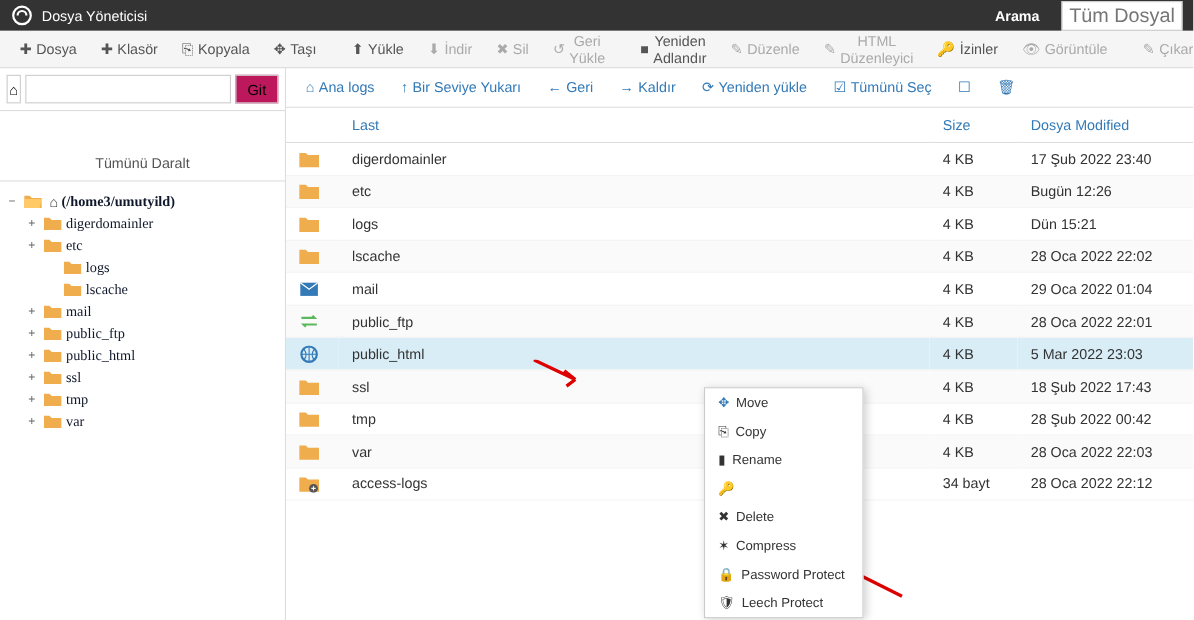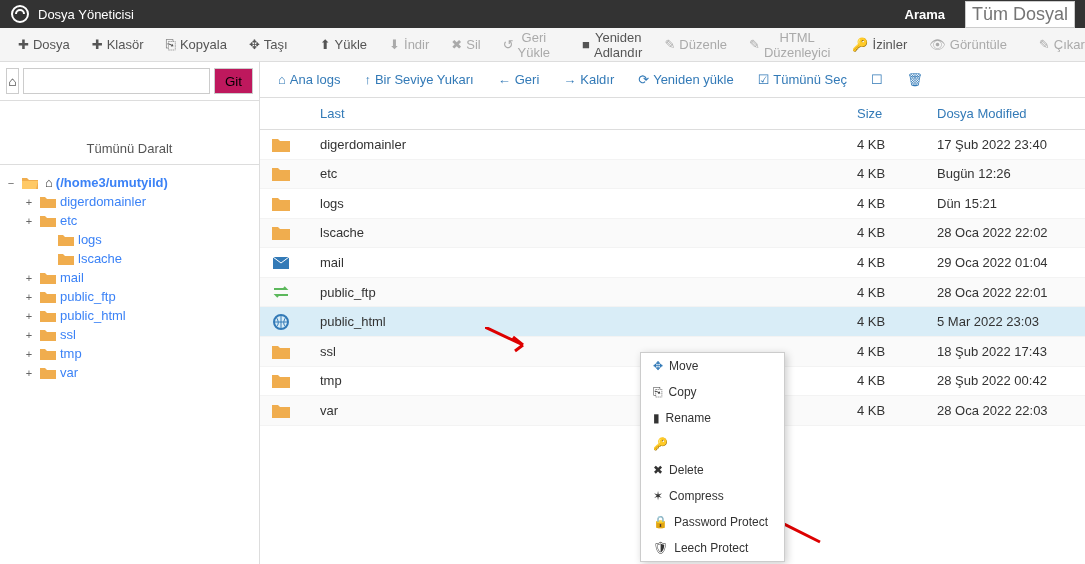--- a/index.html
+++ b/index.html
@@ -21,21 +21,21 @@
 .path-bar { display: flex; padding: 6px; gap: 4px; border-bottom: 1px solid #ddd; }
 .home-btn { border: 1px solid #ccc; background: #fff; width: 30px; height: 26px; display: flex; align-items: center; justify-content: center; cursor: pointer; }
 .path-input { flex: 1; border: 1px solid #ccc; padding: 4px; height: 26px; }
 .go-btn { border: 1px solid #ccc; background: #be185d; padding: 0 10px; height: 26px; cursor: pointer; }
 .collapse-all { text-align: center; padding: 8px; border-bottom: 1px solid #ddd; cursor: pointer; color: #555; margin-top: 32px; }
 
 .tree { padding: 8px 4px; overflow-y: auto; }
 .tree-node { display: flex; align-items: center; padding: 2px 0; cursor: pointer; }
 .tree-toggle { width: 14px; text-align: center; color: #666; font-size: 11px; }
 .tree-folder { width: 16px; height: 14px; margin: 0 4px; }
-.tree-label { color: #3b82f6; }
+.tree-label { color: #0f172a; font-family: Liberation Serif, serif; }
 .tree-children { padding-left: 18px; }
 
 .content { flex: 1; display: flex; flex-direction: column; position: relative; }
 .action-bar { height: 36px; border-bottom: 1px solid #ddd; display: flex; align-items: center; padding: 0 8px; gap: 4px; }
 .action-btn { background: transparent; border: none; padding: 6px 10px; font-size: 13px; color: #337ab7; cursor: pointer; display: flex; align-items: center; gap: 4px; }
 
 .table-wrap { flex: 1; overflow: auto; position: relative; }
 table { width: 100%; border-collapse: collapse; }
 th { text-align: left; padding: 8px 12px; color: #337ab7; font-weight: normal; border-bottom: 1px solid #ddd; background: #fff; }
 td { padding: 6px 12px; border-bottom: 1px solid #f3f3f3; }
@@ -348,20 +348,30 @@
               <td>28 Şub 2022 00:42</td>
             </tr>
             <tr class="row odd">
               <td><svg class="file-icon" viewBox="0 0 18 16">
                   <path d="M0 2h6l2 2h10v11H0z" fill="#f0ad4e"></path>
                 </svg></td>
               <td>var</td>
               <td>4 KB</td>
               <td>28 Oca 2022 22:03</td>
             </tr>
+            <tr class="row">
+              <td><svg class="file-icon" viewBox="0 0 18 16">
+                  <path d="M0 2h6l2 2h10v11H0z" fill="#f0ad4e"></path>
+                  <circle cx="13" cy="12" r="4" fill="#555"></circle>
+                  <path d="M11 12h4M13 10v4" stroke="#fff"></path>
+                </svg></td>
+              <td>access-logs</td>
+              <td>34 bayt</td>
+              <td>28 Oca 2022 22:12</td>
+            </tr>
           </tbody>
       </table>
     </div>
 
     <svg class="arrow arrow1" width="45" height="30">
         <path d="M0 0 L38 18 M38 18 L28 10 M38 18 L30 24" stroke="#d00" stroke-width="3" fill="none"></path>
       </svg>
     <svg class="arrow arrow2" width="70" height="40">
         <path d="M65 35 L5 5 M5 5 L18 6 M5 5 L10 18" stroke="#d00" stroke-width="3" fill="none"></path>
       </svg>

